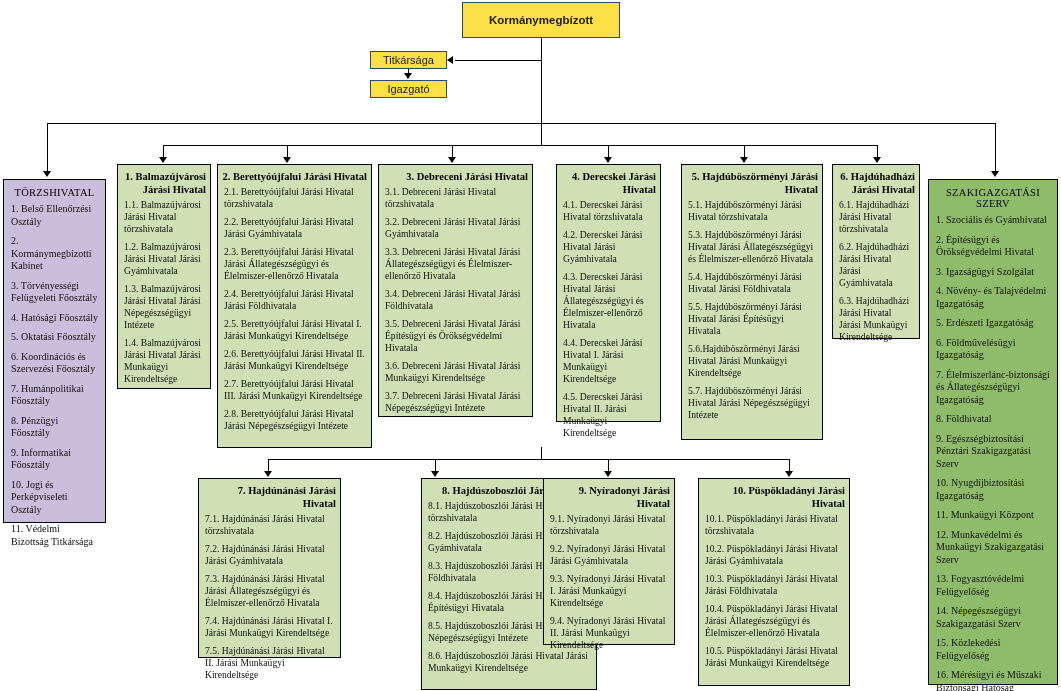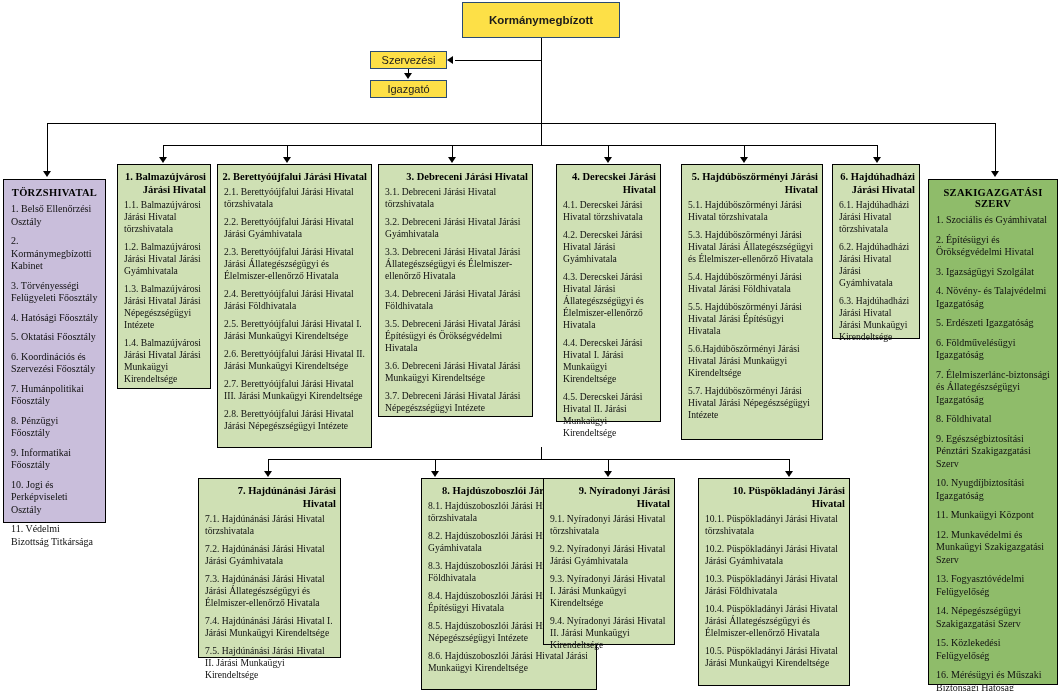--- a/index.html
+++ b/index.html
@@ -15,21 +15,21 @@
   .green{background:#cfe0b4;border:1px solid #000;}
   .darkgreen{background:#8fbc6a;border:1px solid #000;}
   .purple{background:#c9bedb;border:1px solid #000;}
 
   .title{font-weight:bold;text-align:right;font-size:10.5px;line-height:1.25;
          padding:5px 4px 0 4px;color:#000;}
   .items{padding:3px 6px 4px 6px;}
   .item{font-size:9.6px;line-height:1.25;color:#111;margin-bottom:6px;}
   .item:last-child{margin-bottom:0;}
 
-  .sidetitle{font-weight:bold;text-align:center;font-size:10.5px;letter-spacing:.3px;
+  .sidetitle{font-weight:normal;text-align:center;font-size:10.5px;letter-spacing:.3px;
              padding:7px 3px 2px 3px;color:#000;}
   .sideitems{padding:3px 6px 4px 7px;}
   .sideitem{font-size:10px;line-height:1.25;color:#111;margin-bottom:7px;}
 
   .ln{position:absolute;background:#000;}
   .hl{height:1px;}
   .vl{width:1px;}
   .arw{position:absolute;width:0;height:0;border-left:4px solid transparent;
        border-right:4px solid transparent;border-top:6px solid #000;}
   .arwL{position:absolute;width:0;height:0;border-top:4px solid transparent;
@@ -38,21 +38,21 @@
 </head>
 <body>
 
 <div id="stage">
 
   <div class="box blue head" style="left:462px;top:2px;width:158px;height:36px;">
     <span class="bt">Kormánymegbízott</span>
   </div>
 
   <div class="box blue" style="left:370px;top:51px;width:77px;height:18px;">
-    <span class="bt">Szervezési</span>
+    <span class="bt">Titkársága</span>
   </div>
 
   <div class="box blue" style="left:370px;top:80px;width:77px;height:18px;">
     <span class="bt">Igazgató</span>
   </div>
 
   <div class="ln vl" style="left:541px;top:38px;height:85px;"></div>
 
   <div class="ln hl" style="left:455px;top:60px;width:87px;"></div>
   <div class="arwL" style="left:447px;top:56px;"></div>

